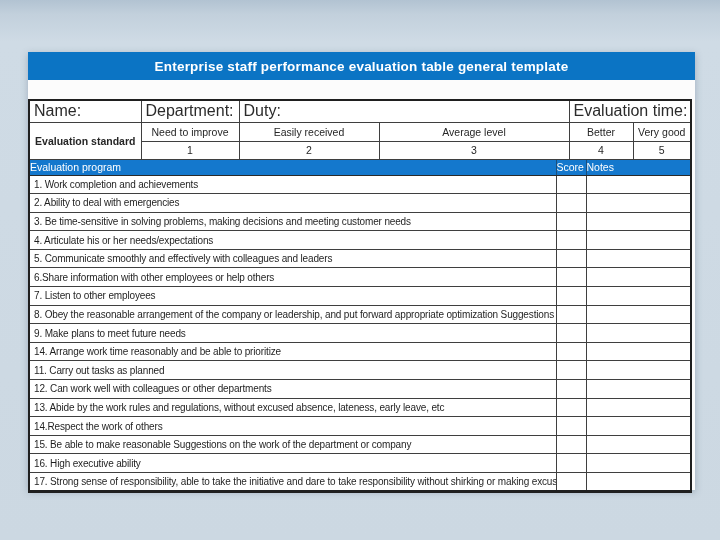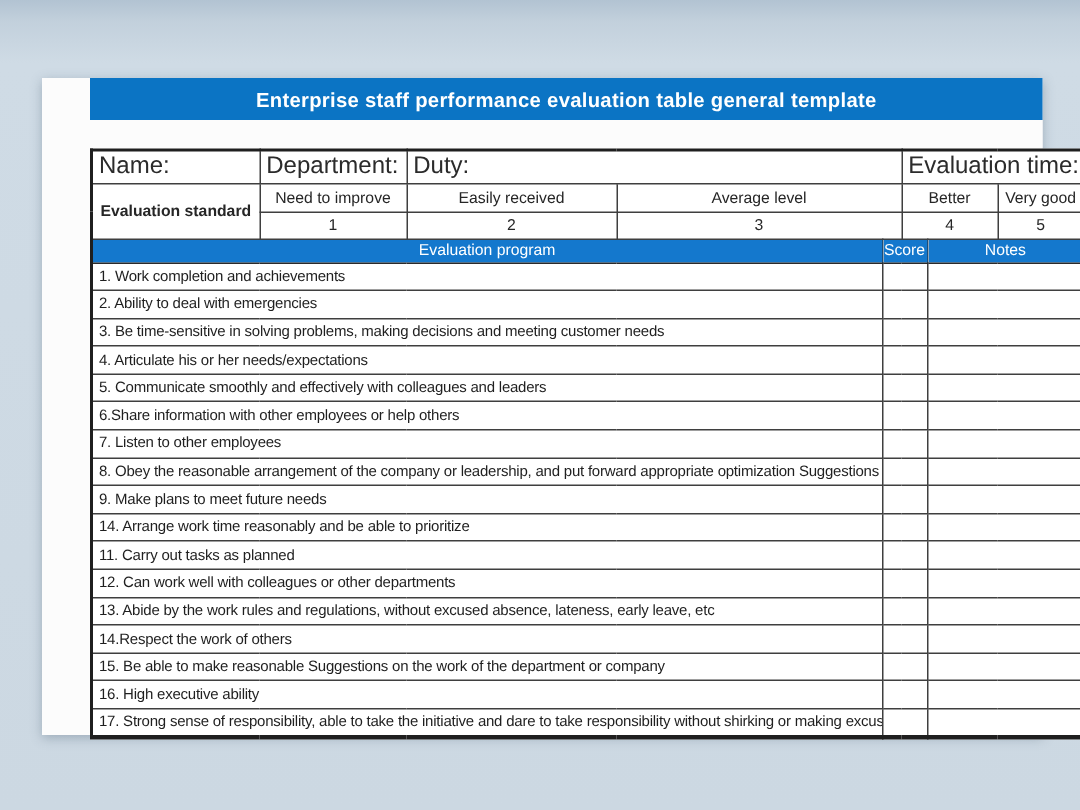--- a/index.html
+++ b/index.html
@@ -6,41 +6,40 @@
   html,body { width:720px; height:540px; overflow:hidden; }
   body {
     font-family:"Liberation Sans","DejaVu Sans",sans-serif;
     background:linear-gradient(180deg,#b2c3d2 0px,#c2d0dc 14px,#cfdbe5 42px,#ccd8e2 100%);
     position:relative;
   }
   .sheet {
     position:absolute; left:28px; top:52px; width:667px; height:438px;
     background:#fcfcfc;
     box-shadow:0 2px 7px rgba(70,90,110,0.35);
-    padding-left:32px;
   }
   .title-bar {
     height:28px; background:#0b74c4; color:#ffffff;
     display:flex; align-items:center; justify-content:center;
     font-size:13.5px; font-weight:bold; letter-spacing:0.2px;
   }
   .gap { height:19px; background:#fcfcfc; }
   table.eval {
     width:662px; border-collapse:collapse; table-layout:fixed;
     background:#ffffff; color:#262626;
     border:2px solid #1f1f1f; border-bottom-width:3px;
   }
   td { border:1px solid #3f3f3f; overflow:hidden; white-space:nowrap; vertical-align:middle; }
   .row-info td { height:22px; font-size:16px; padding-left:4px; color:#2b2b2b; }
   .row-levels td { height:19px; font-size:10.5px; text-align:center; }
   .row-scores td { height:18px; font-size:10.5px; text-align:center; }
   .cell-standard { text-align:center; font-size:10.5px;font-weight:bold; }
   .row-program td {
     height:16px; background:#1478cd; color:#ffffff; font-size:10.5px;
-    text-align:center; border-color:#1e4e79; border-top-color:#2a2a2a; border-bottom-color:#2a2a2a;
+    text-align:left; border-color:#1e4e79; border-top-color:#2a2a2a; border-bottom-color:#2a2a2a;
   }
   .data-row td { height:18.6px;margin-left:18px; }
   .data-row .item {
     font-size:10px; letter-spacing:-0.15px; padding-left:4px; color:#1f1f1f;
   }
 </style>
 </head>
 <body>
 
 <div class="sheet">

